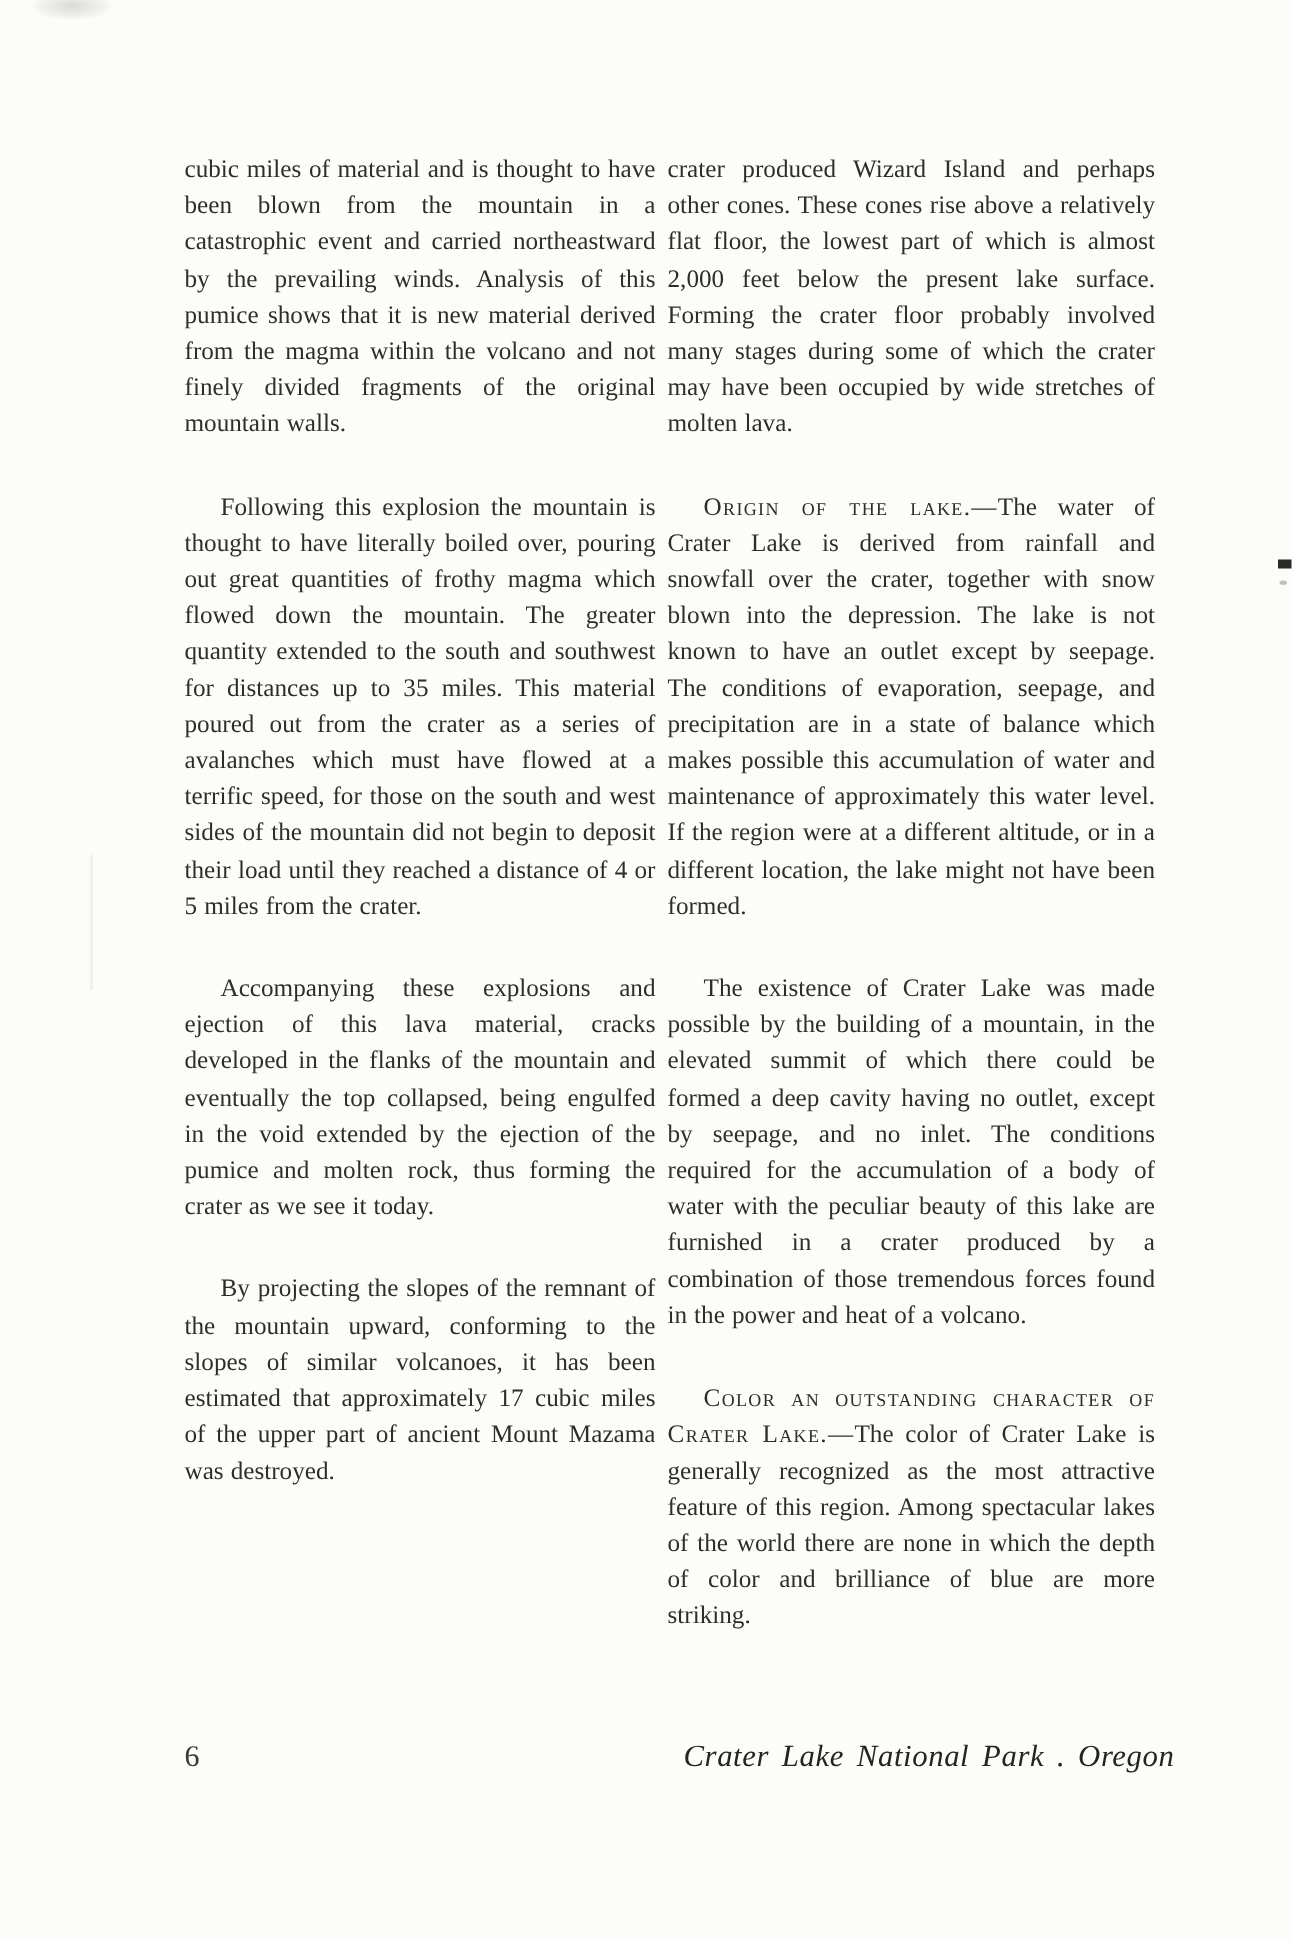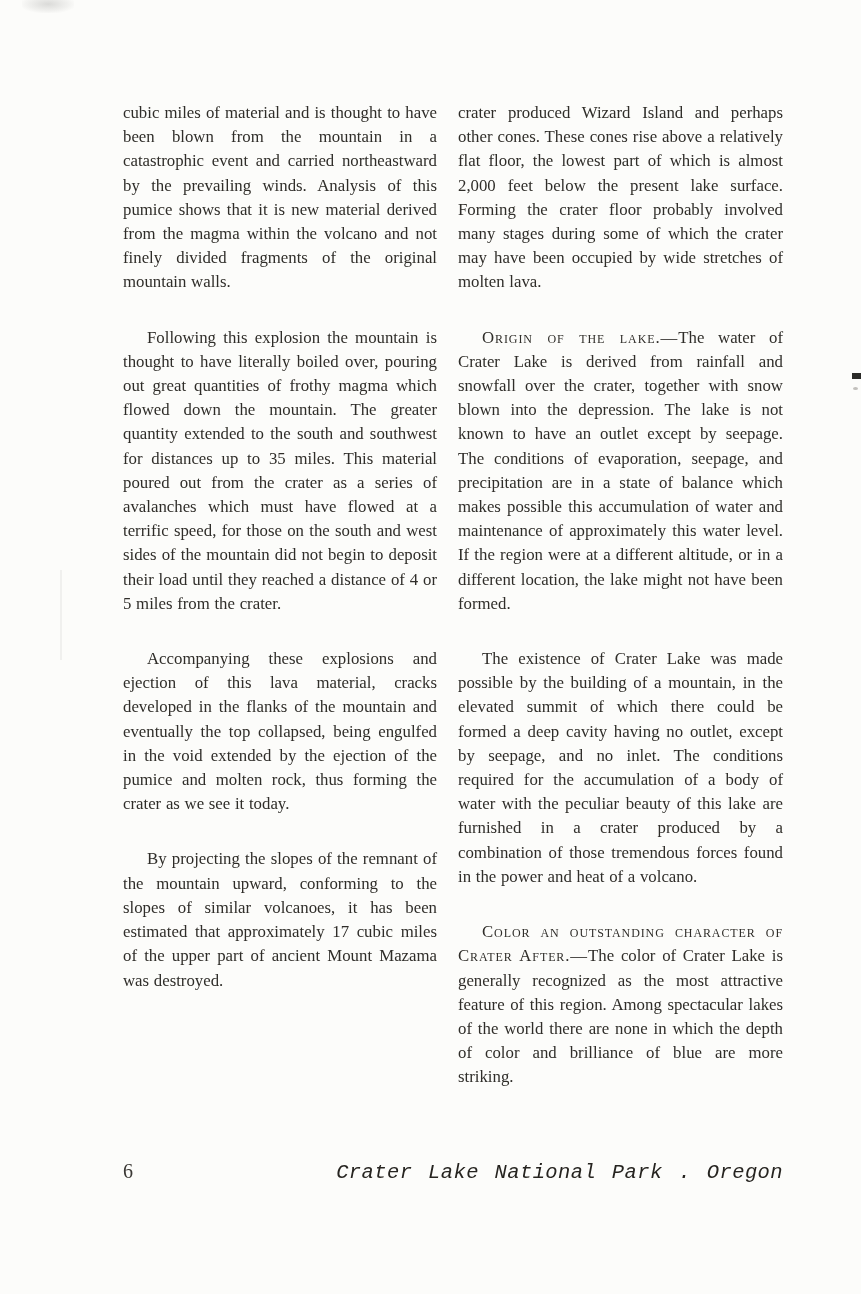--- a/index.html
+++ b/index.html
@@ -17,21 +17,21 @@
   }
   .page {
     position: absolute;
     inset: 0;
   }
   .text-block {
     position: absolute;
     left: 123px;
     top: 101px;
     display: flex;
-    gap: 21px;
+    gap: 8px;
   }
   .col {
     display: block;
   }
   .col-left  { width: 314px; }
   .col-right { width: 325px; }
   p.para {
     margin: 0;
     font-size: 16.8px;
     line-height: 24.2px;
@@ -58,21 +58,20 @@
   .page-number {
     font-size: 20px;
     color: #3a3834;
   }
   .folio {
     font-style: italic;
     font-size: 20.5px;
     letter-spacing: 0.4px;
     word-spacing: 3px;
     color: #262420;
-    font-family: Liberation Mono, monospace;
   }
   
   .corner-smudge {
     position: absolute;
     left: 22px;
     top: -5px;
     width: 52px;
     height: 18px;
     background: radial-gradient(ellipse at center,
                 rgba(140,140,138,0.30) 0%,
@@ -121,21 +120,21 @@
       <p class="para">cubic miles of material and is thought to have been blown from the mountain in a catastrophic event and carried northeastward by the prevailing winds. Analysis of this pumice shows that it is new material derived from the magma within the volcano and not finely divided fragments of the original mountain walls.</p>
       <p class="para indent">Following this explosion the mountain is thought to have literally boiled over, pouring out great quantities of frothy magma which flowed down the mountain. The greater quantity extended to the south and southwest for distances up to 35 miles. This material poured out from the crater as a series of avalanches which must have flowed at a terrific speed, for those on the south and west sides of the mountain did not begin to deposit their load until they reached a distance of 4 or 5 miles from the crater.</p>
       <p class="para indent">Accompanying these explosions and ejection of this lava material, cracks developed in the flanks of the mountain and eventually the top collapsed, being engulfed in the void extended by the ejection of the pumice and molten rock, thus forming the crater as we see it today.</p>
       <p class="para indent">By projecting the slopes of the remnant of the mountain upward, conforming to the slopes of similar volcanoes, it has been estimated that approximately 17 cubic miles of the upper part of ancient Mount Mazama was destroyed.</p>
     </div>
 
     <div class="col col-right">
       <p class="para">crater produced Wizard Island and perhaps other cones. These cones rise above a relatively flat floor, the lowest part of which is almost 2,000 feet below the present lake surface. Forming the crater floor probably involved many stages during some of which the crater may have been occupied by wide stretches of molten lava.</p>
       <p class="para indent"><span class="lead-caps">Origin of the lake.—</span><span>The water of Crater Lake is derived from rainfall and snowfall over the crater, together with snow blown into the depression. The lake is not known to have an outlet except by seepage. The conditions of evaporation, seepage, and precipitation are in a state of balance which makes possible this accumulation of water and maintenance of approximately this water level. If the region were at a different altitude, or in a different location, the lake might not have been formed.</span></p>
       <p class="para indent">The existence of Crater Lake was made possible by the building of a mountain, in the elevated summit of which there could be formed a deep cavity having no outlet, except by seepage, and no inlet. The conditions required for the accumulation of a body of water with the peculiar beauty of this lake are furnished in a crater produced by a combination of those tremendous forces found in the power and heat of a volcano.</p>
-      <p class="para indent"><span class="lead-caps">Color an outstanding character of Crater After.—</span><span>The color of Crater Lake is generally recognized as the most attractive feature of this region. Among spectacular lakes of the world there are none in which the depth of color and brilliance of blue are more striking.</span></p>
+      <p class="para indent"><span class="lead-caps">Color an outstanding character of Crater Lake.—</span><span>The color of Crater Lake is generally recognized as the most attractive feature of this region. Among spectacular lakes of the world there are none in which the depth of color and brilliance of blue are more striking.</span></p>
     </div>
 
   </div>
 
   <div class="footer">
     <span class="page-number">6</span>
     <span class="folio">Crater Lake National Park . Oregon</span>
   </div>
 
 </div>

